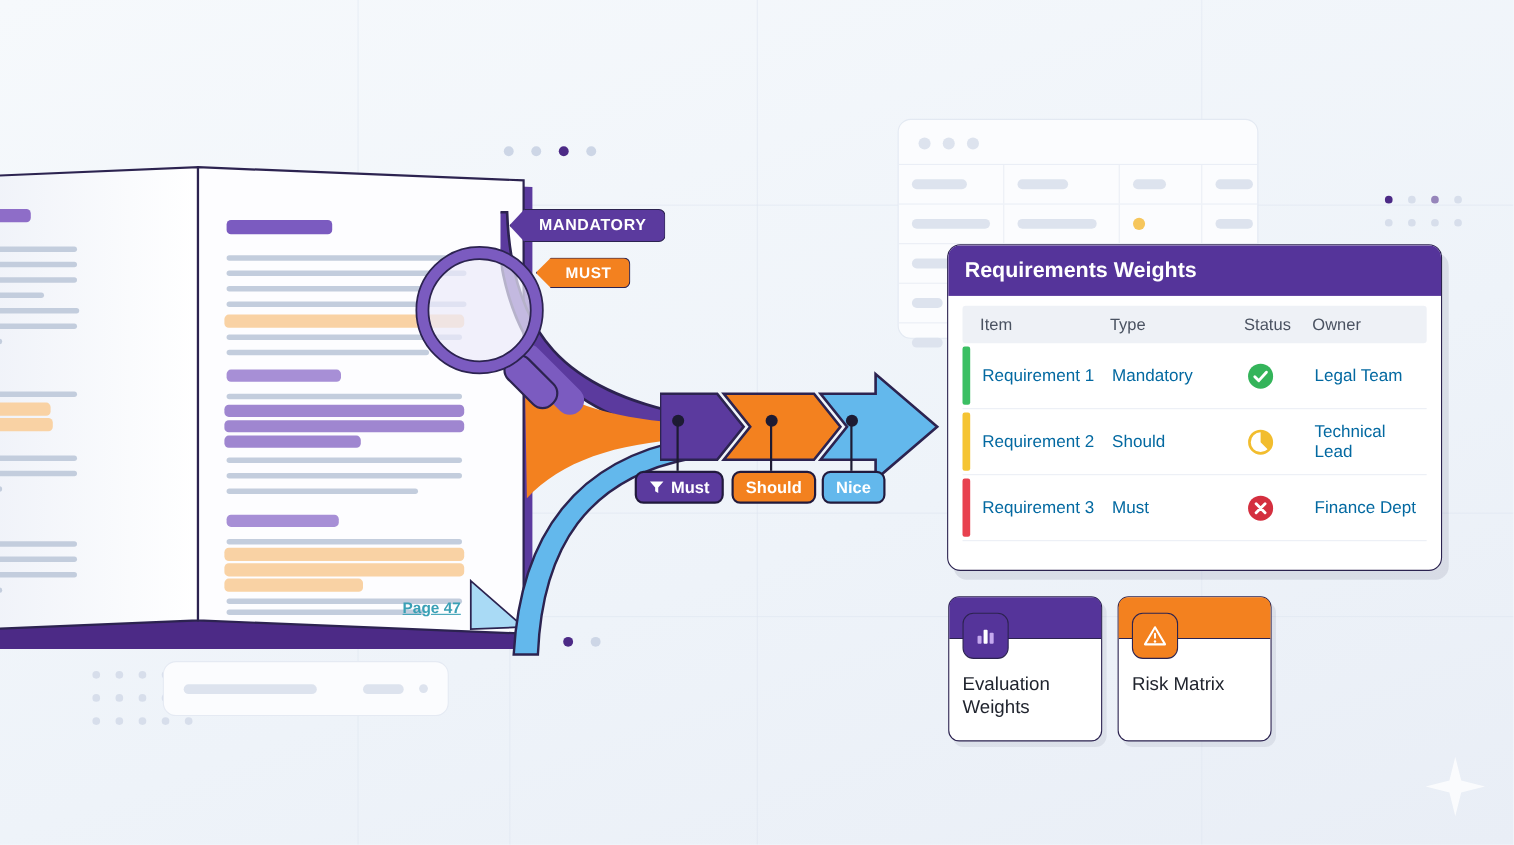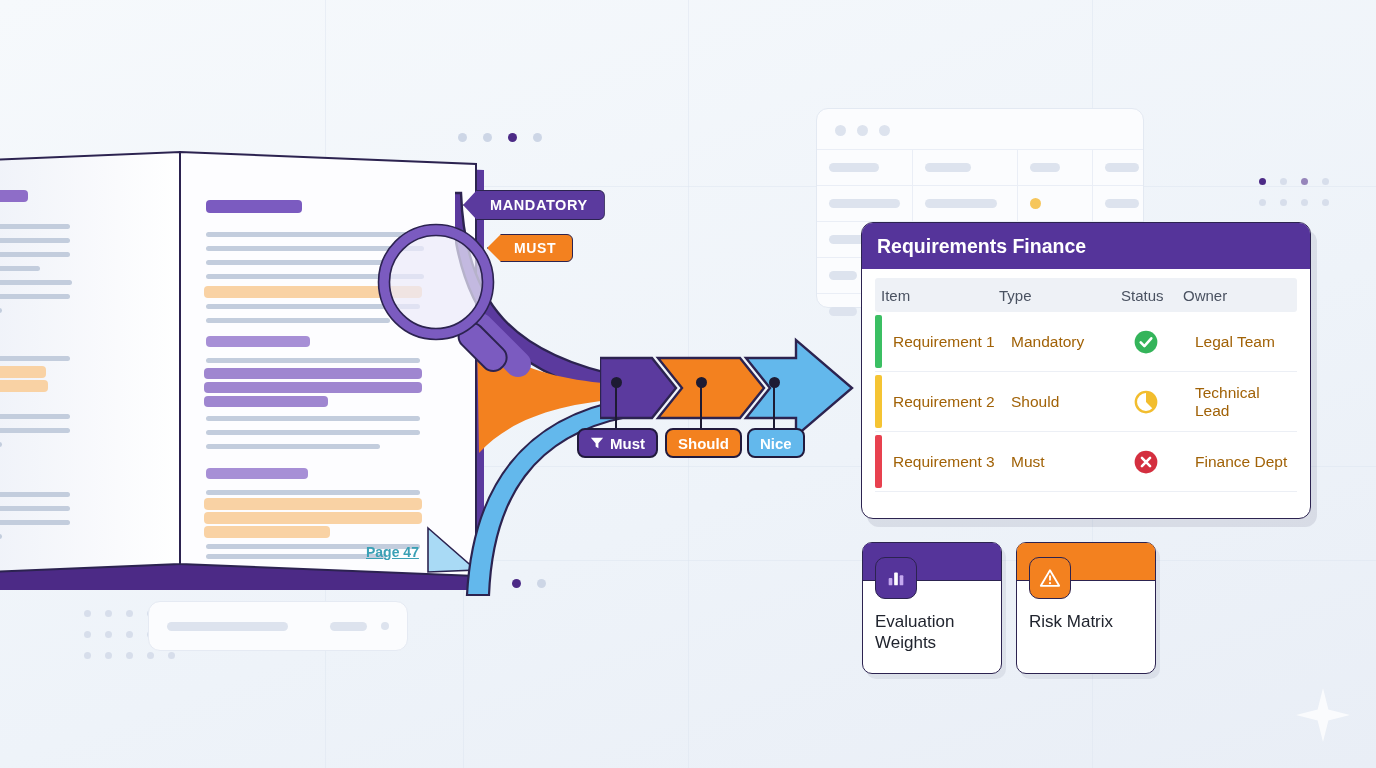--- a/index.html
+++ b/index.html
@@ -129,33 +129,33 @@
     font-size: 19.5px;
     font-weight: 700;
   }
   .matrix-body { padding: 9px 13px 0 13px; }
   .mrow {
     display: grid;
     grid-template-columns: 118px 122px 62px 1fr;
     align-items: center;
     height: 60px;
     font-size: 15.5px;
-    color: #a16207;
+    color: #0369a1;
     border-bottom: 1px solid #eceff5;
     position: relative;
     padding-left: 18px;
   }
   .mrow.head {
     height: 34px;
     background: #eef1f6;
     color: #4a5261;
     font-size: 15px;
     border-bottom: none;
     border-radius: 3px;
-    padding-left: 6px;
+    padding-left: 16px;
   }
   .accent-bar {
     position: absolute; left: 0; top: 3px; bottom: 3px;
     width: 7px; border-radius: 2px;
   }
   .status-ico { width: 26px; height: 26px; border-radius: 50%; display: block; }
   .ico-wrap { display: flex; align-items: center; }
 
   
   .fcard {
@@ -426,21 +426,21 @@
     <path d="M112 104 L150 142" stroke="#7b5bc0" stroke-width="26" stroke-linecap="round"></path>
     <path d="M112 104 L150 142" stroke="#2c2350" stroke-width="2" fill="none" opacity="0"></path>
     <rect x="104" y="96" width="56" height="26" rx="12" transform="rotate(45 104 96)" fill="#7b5bc0" stroke="#2c2350" stroke-width="2"></rect>
     <circle cx="68" cy="60" r="52" fill="#eceaf9" fill-opacity=".72" stroke="#7b5bc0" stroke-width="11"></circle>
     <circle cx="68" cy="60" r="57.5" fill="none" stroke="#2c2350" stroke-width="1.6"></circle>
     <circle cx="68" cy="60" r="46.5" fill="none" stroke="#2c2350" stroke-width="1.6"></circle>
   </svg>
 
   <div class="matrix">
     <div class="matrix-header">
-      <span>Requirements Finance</span>
+      <span>Requirements Weights</span>
     </div>
     <div class="matrix-body">
       <div class="mrow head">
         <span>Item</span>
         <span>Type</span>
         <span>Status</span>
         <span>Owner</span>
       </div>
 
       <div class="mrow">

